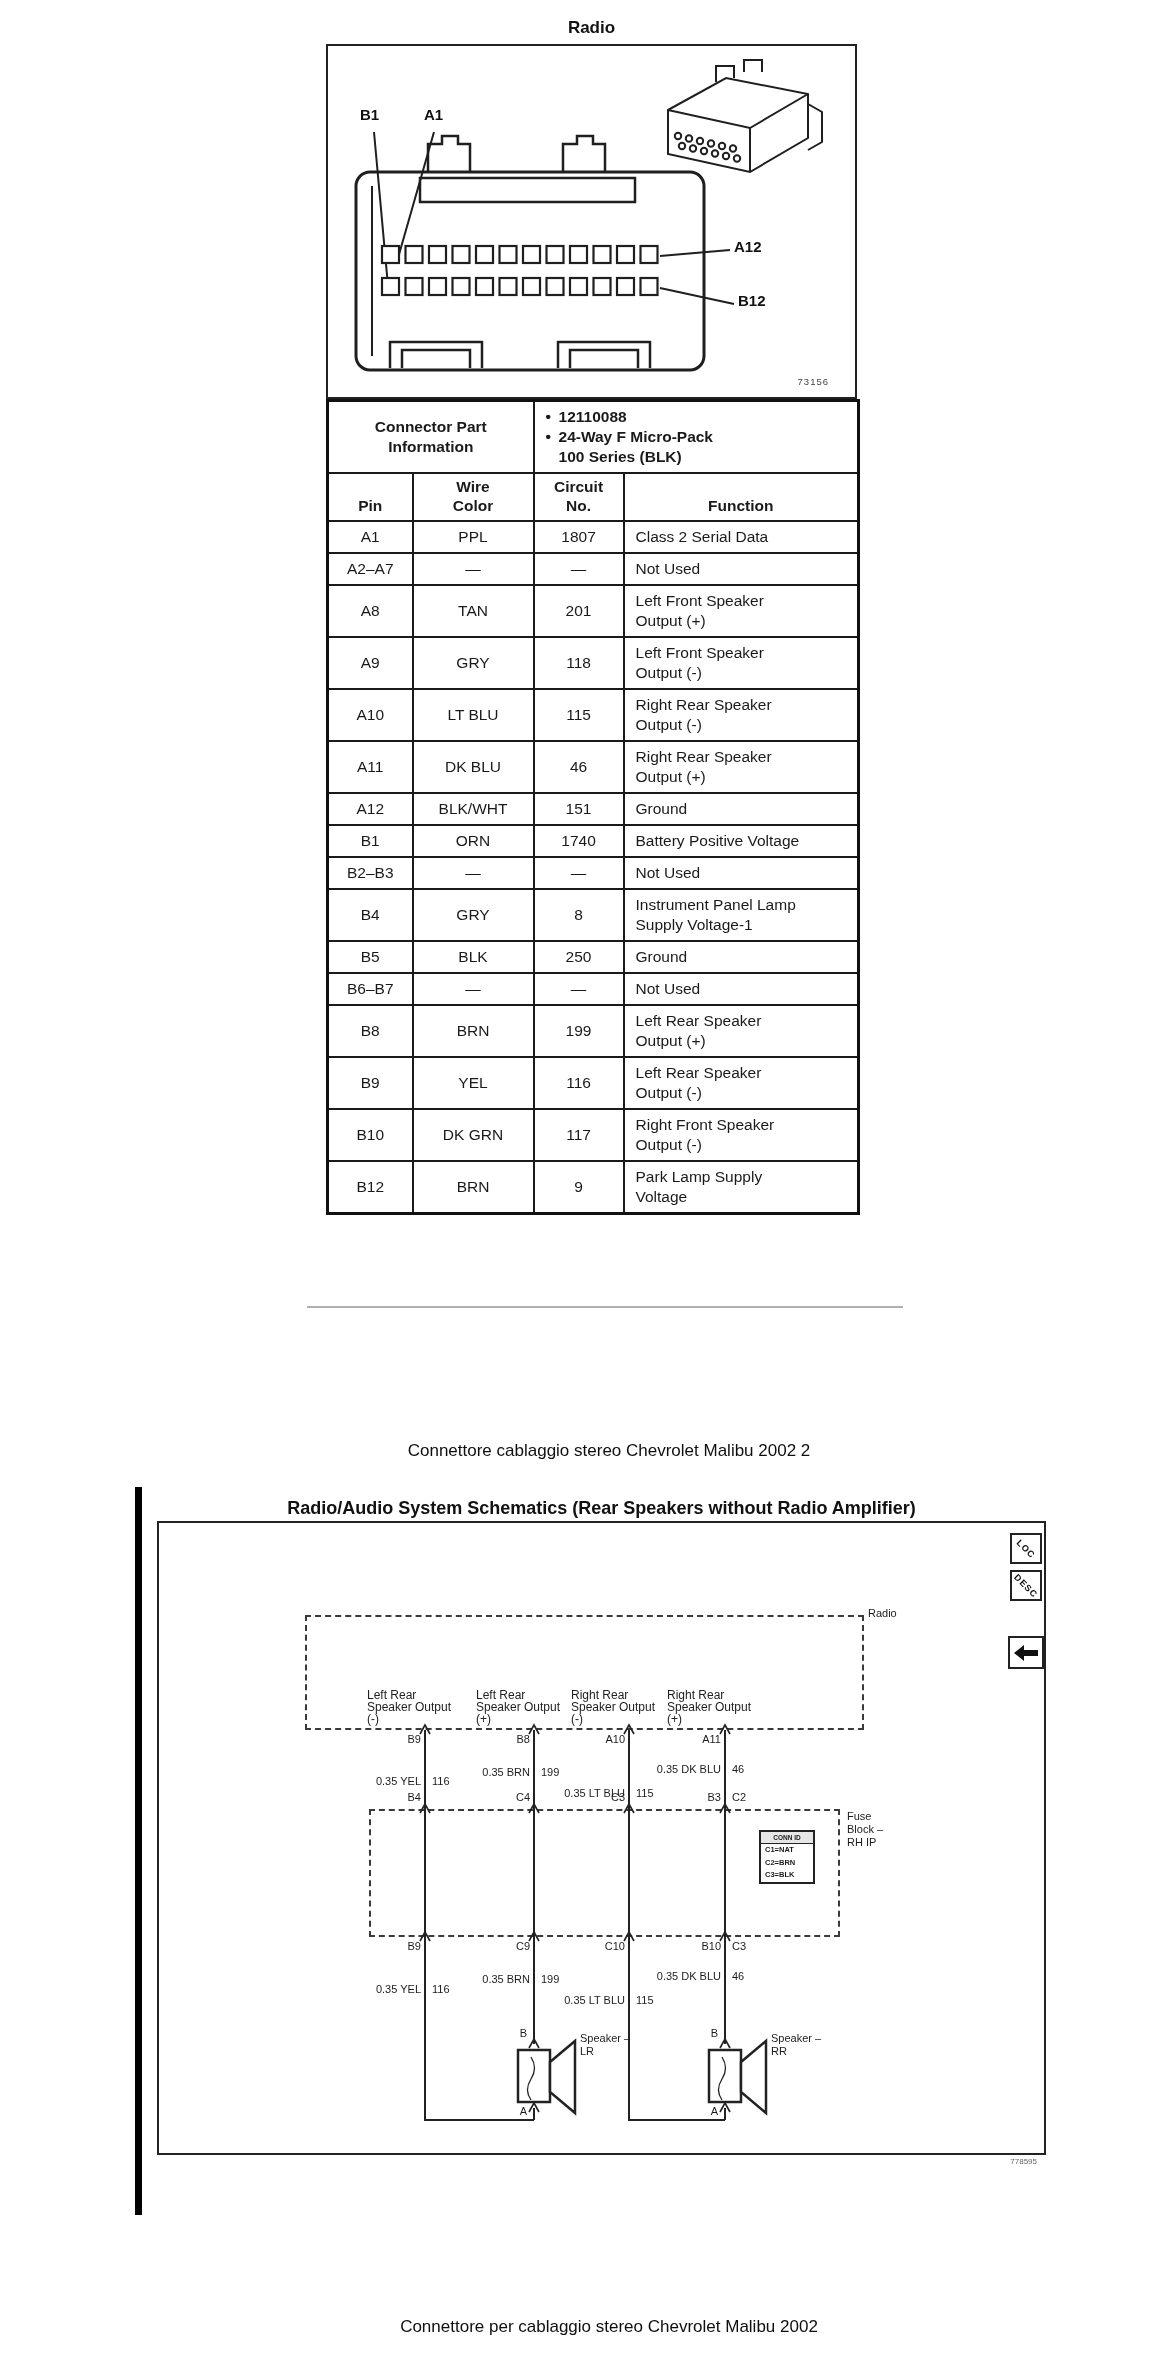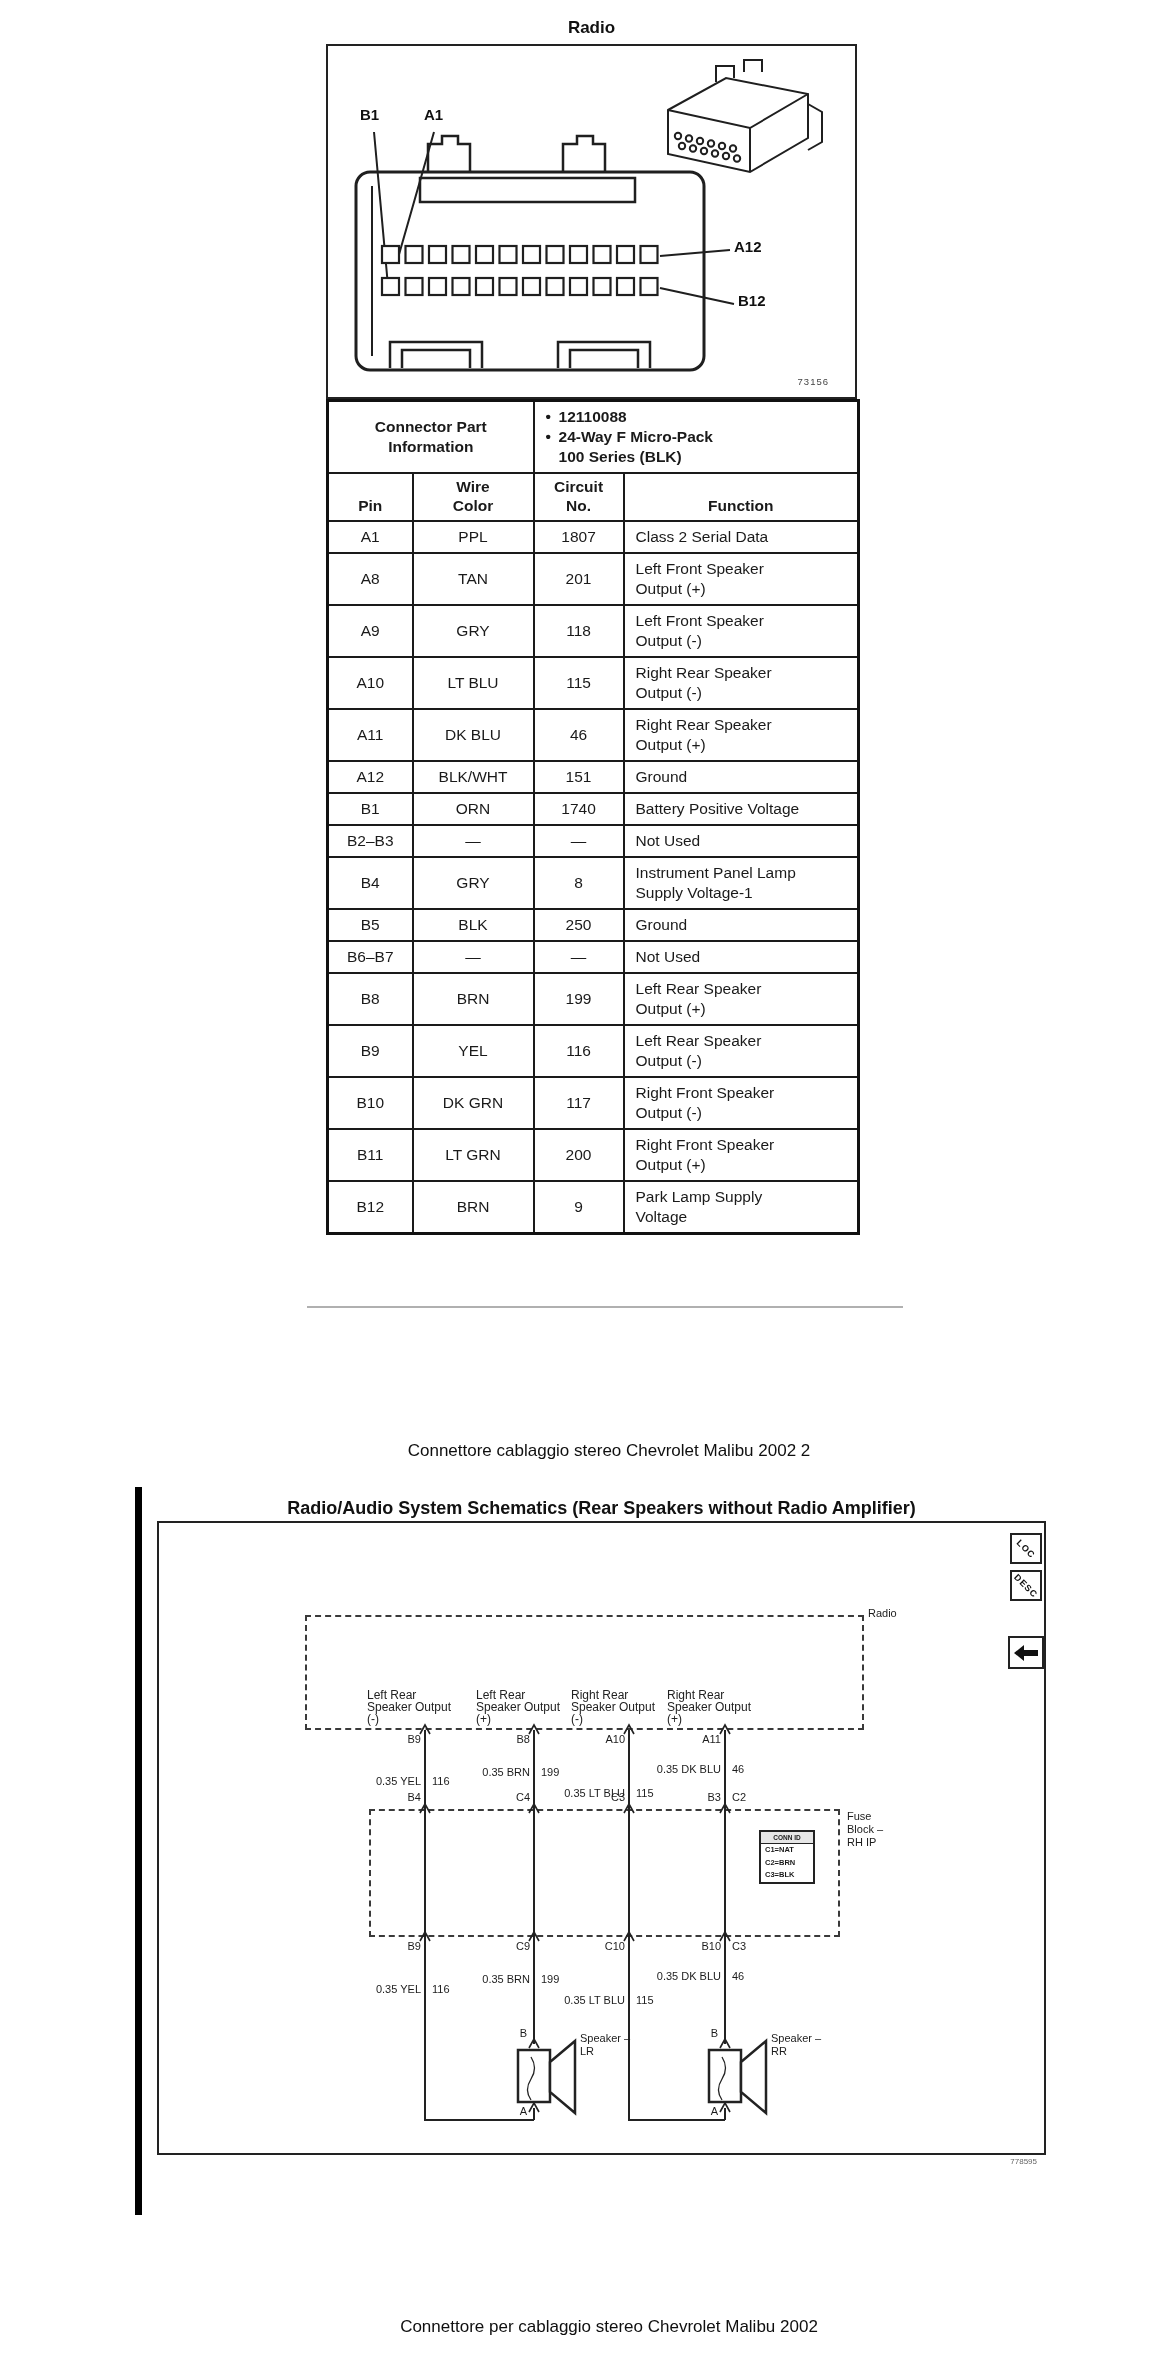--- a/index.html
+++ b/index.html
@@ -177,20 +177,26 @@
       <th>Function</th>
     </tr>
 
       <tr>
         <td class="c">A1</td>
         <td class="c">PPL</td>
         <td class="c">1807</td>
         <td class="func">Class 2 Serial Data</td>
       </tr>
 
+      <tr>
+        <td class="c">A2–A7</td>
+        <td class="c">—</td>
+        <td class="c">—</td>
+        <td class="func">Not Used</td>
+      </tr>
 
       <tr>
         <td class="c">A8</td>
         <td class="c">TAN</td>
         <td class="c">201</td>
         <td class="func">Left Front Speaker
 Output (+)</td>
       </tr>
 
       <tr>
@@ -277,27 +283,20 @@
       </tr>
 
       <tr>
         <td class="c">B10</td>
         <td class="c">DK GRN</td>
         <td class="c">117</td>
         <td class="func">Right Front Speaker
 Output (-)</td>
       </tr>
 
-      <tr>
-        <td class="c">B11</td>
-        <td class="c">LT GRN</td>
-        <td class="c">200</td>
-        <td class="func">Right Front Speaker
-Output (+)</td>
-      </tr>
 
       <tr>
         <td class="c">B12</td>
         <td class="c">BRN</td>
         <td class="c">9</td>
         <td class="func">Park Lamp Supply
 Voltage</td>
       </tr>
     </tbody>
 </table>

